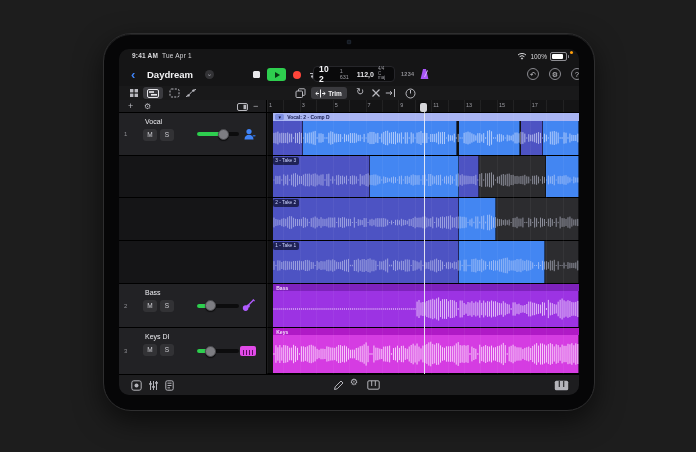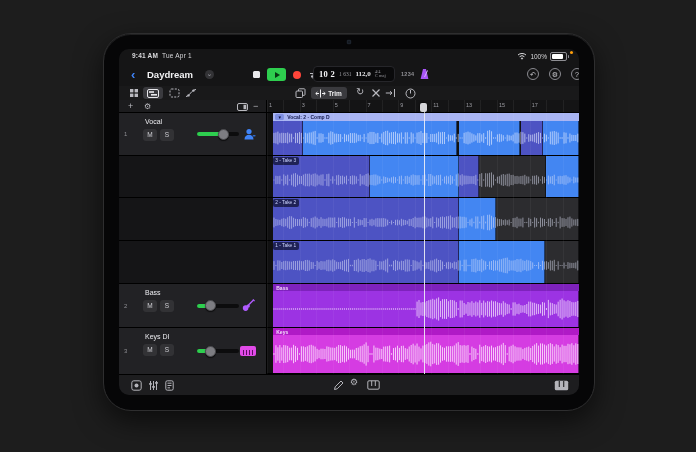--- a/index.html
+++ b/index.html
@@ -26,21 +26,21 @@
   .backchev{position:absolute;left:12px;top:5px;width:10px;height:13px;color:#3f83f7;font-size:13px;line-height:13px;font-weight:bold;}
   .projtitle{position:absolute;left:28px;top:6px;font-size:9.5px;font-weight:bold;color:#f2f2f4;}
   .proj-disc{position:absolute;left:86px;top:7px;width:9px;height:9px;border-radius:50%;background:#333336;color:#9a9aa0;
     font-size:7px;line-height:8px;text-align:center;}
   .transport{position:absolute;left:134px;top:4px;display:flex;align-items:center;gap:7px;height:15px;}
   .tp-stop{width:7px;height:7px;background:#e9e9ec;border-radius:1.5px;}
   .tp-play{width:19px;height:13px;background:#2ece4f;border-radius:3px;display:flex;align-items:center;justify-content:center;}
   .tp-play i{width:0;height:0;border-left:5px solid #063813;border-top:3.5px solid transparent;border-bottom:3.5px solid transparent;margin-left:1px;}
   .tp-rec{width:8px;height:8px;background:#ff453a;border-radius:50%;}
   .lcd{position:absolute;left:194px;top:3px;width:82px;height:16px;background:#0a0a0b;border:1px solid #26262a;border-radius:4px;
-    display:flex;align-items:center;padding:0 5px;gap:4px;box-sizing:border-box;font-family:Liberation Serif, serif;}
+    display:flex;align-items:center;padding:0 5px;gap:4px;box-sizing:border-box;}
   .lcd .pmain{font-size:8.5px;font-weight:bold;color:#f5f5f7;letter-spacing:.3px;}
   .lcd .psub{font-size:5.5px;color:#9a9aa0;}
   .lcd .tempo{font-size:7px;color:#e5e5e8;font-weight:bold;}
   .lcd .sigkey{display:flex;flex-direction:column;line-height:4.5px;}
   .lcd .sigkey span{font-size:4.5px;color:#9a9aa0;}
   .countin{position:absolute;left:282px;top:8px;font-size:5.5px;color:#8e8e93;letter-spacing:.3px;font-weight:bold;}
   .metro{position:absolute;left:300px;top:5px;}
   .circbtn{position:absolute;top:5px;width:12px;height:12px;border:1px solid #8a8a90;border-radius:50%;color:#c9c9ce;
     font-size:7px;line-height:11px;text-align:center;box-sizing:border-box;}
   

